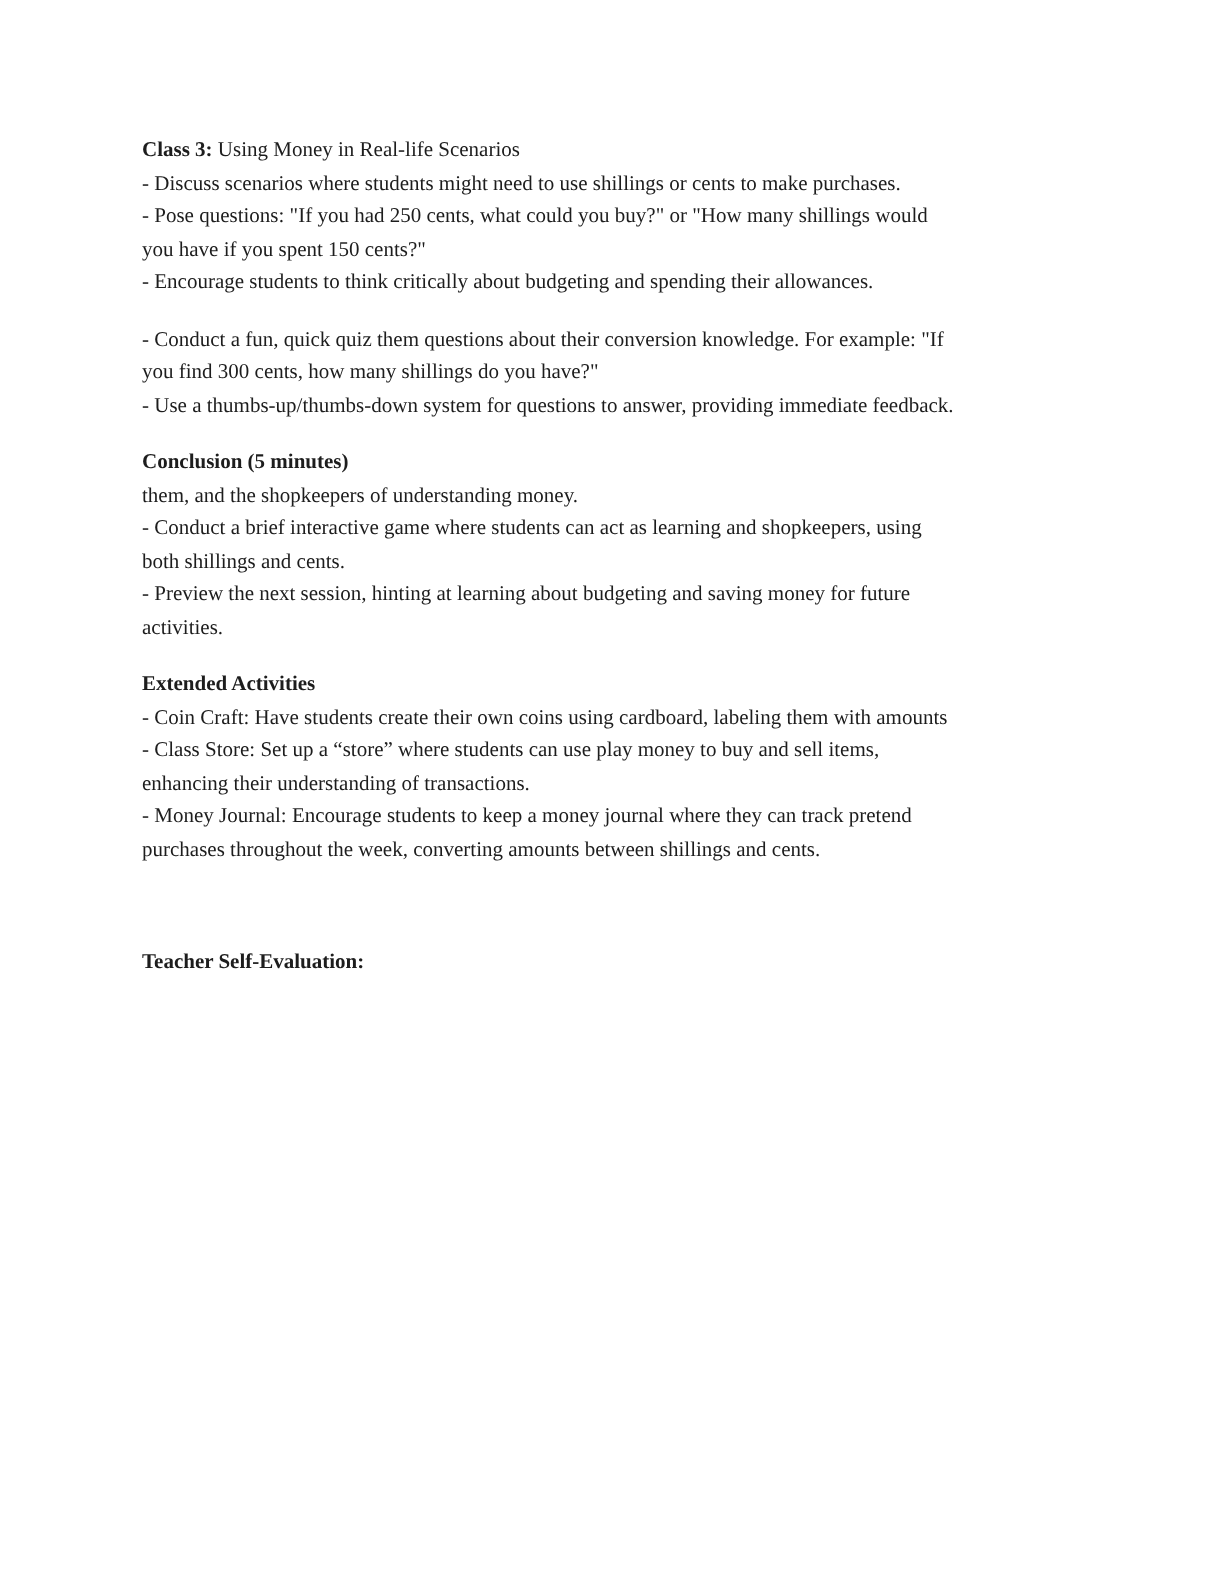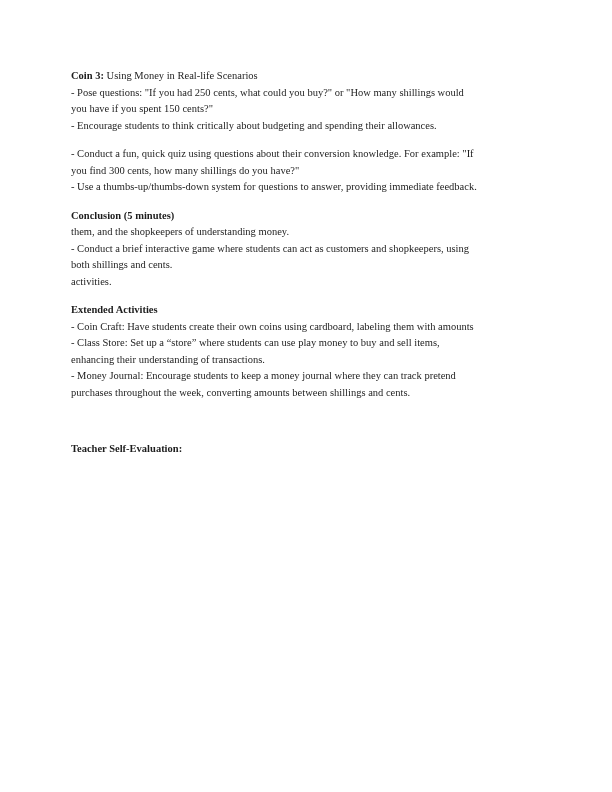--- a/index.html
+++ b/index.html
@@ -27,37 +27,39 @@
   .heading-bold { font-weight: bold; }
   .line { white-space: nowrap; }
 </style>
 </head>
 <body>
 
 <div class="page">
   <div class="content">
 
     <div class="para">
-      <div class="line"><span class="heading-bold">Coin 3:</span><span> Using Money in Real-life Scenarios</span></div>
+      <div class="line"><span class="heading-bold">Class 3:</span><span> Using Money in Real-life Scenarios</span></div>
+      <div class="line">- Discuss scenarios where students might need to use shillings or cents to make purchases.</div>
       <div class="line">- Pose questions: "If you had 250 cents, what could you buy?" or "How many shillings would</div>
       <div class="line">you have if you spent 150 cents?"</div>
       <div class="line">- Encourage students to think critically about budgeting and spending their allowances.</div>
     </div>
 
     <div class="para">
-      <div class="line">- Conduct a fun, quick quiz using questions about their conversion knowledge. For example: "If</div>
+      <div class="line">- Conduct a fun, quick quiz them questions about their conversion knowledge. For example: "If</div>
       <div class="line">you find 300 cents, how many shillings do you have?"</div>
       <div class="line">- Use a thumbs-up/thumbs-down system for questions to answer, providing immediate feedback.</div>
     </div>
 
     <div class="para">
       <div class="line"><span class="heading-bold">Conclusion (5 minutes)</span><span></span></div>
       <div class="line">them, and the shopkeepers of understanding money.</div>
-      <div class="line">- Conduct a brief interactive game where students can act as customers and shopkeepers, using</div>
+      <div class="line">- Conduct a brief interactive game where students can act as learning and shopkeepers, using</div>
       <div class="line">both shillings and cents.</div>
+      <div class="line">- Preview the next session, hinting at learning about budgeting and saving money for future</div>
       <div class="line">activities.</div>
     </div>
 
     <div class="para">
       <div class="line"><span class="heading-bold">Extended Activities</span><span></span></div>
       <div class="line">- Coin Craft: Have students create their own coins using cardboard, labeling them with amounts</div>
       <div class="line">- Class Store: Set up a “store” where students can use play money to buy and sell items,</div>
       <div class="line">enhancing their understanding of transactions.</div>
       <div class="line">- Money Journal: Encourage students to keep a money journal where they can track pretend</div>
       <div class="line">purchases throughout the week, converting amounts between shillings and cents.</div>

